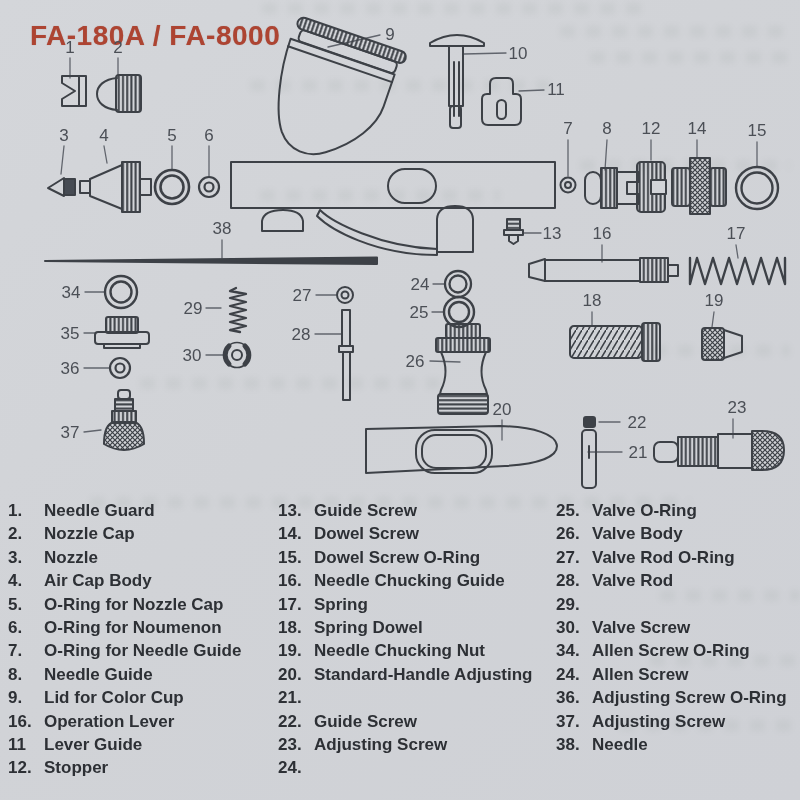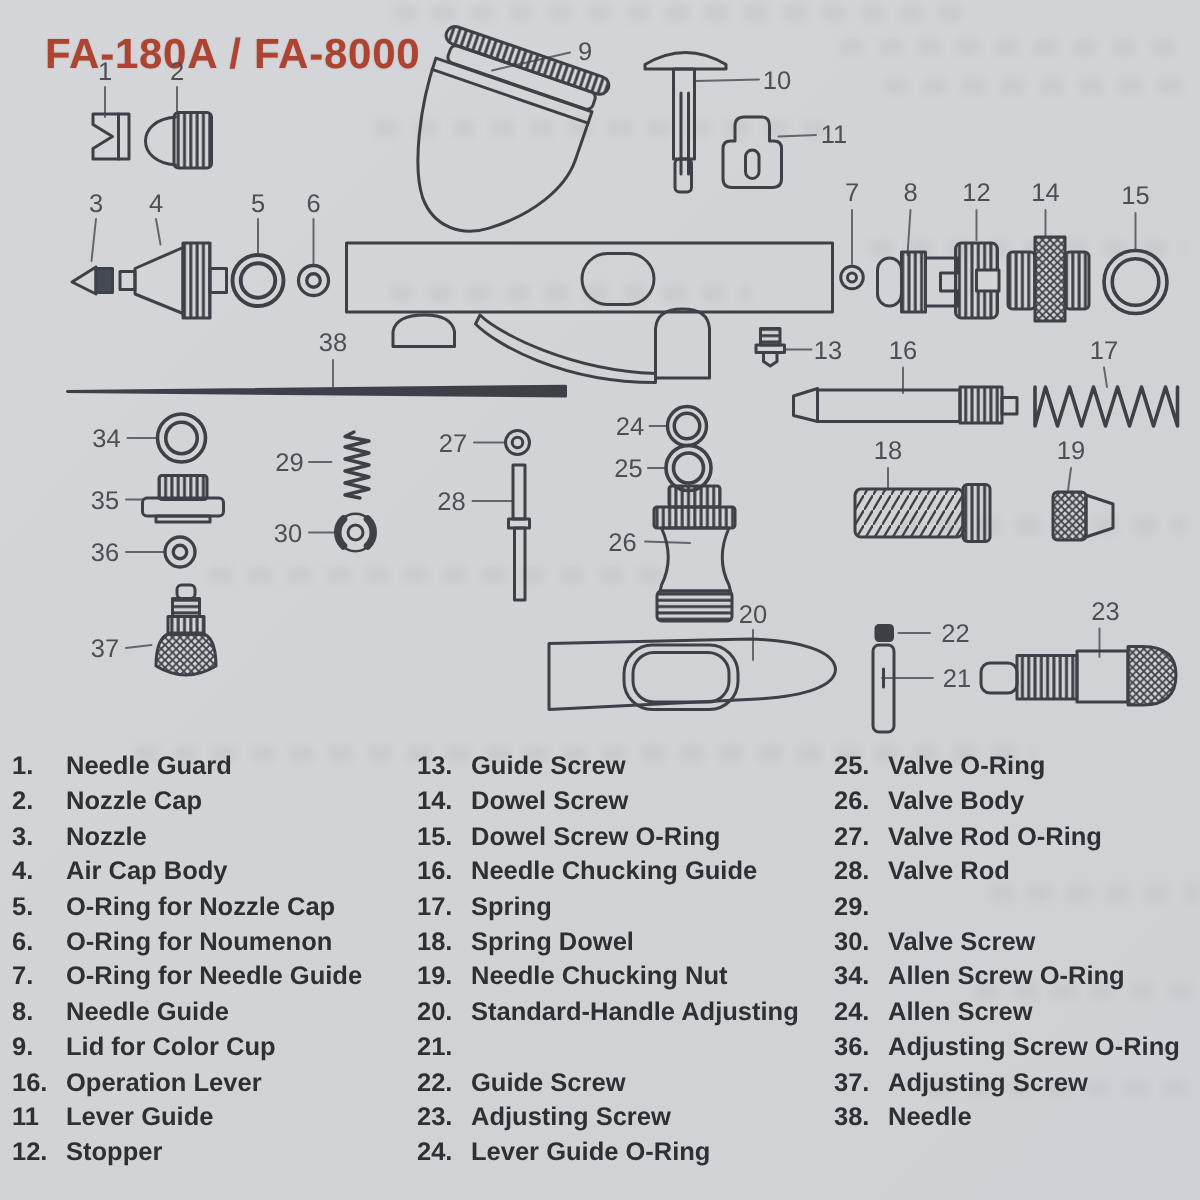--- a/index.html
+++ b/index.html
@@ -445,21 +445,20 @@
         <div class="plist-row">
           <span class="pnum">22.</span>
           <span class="pname">Guide Screw</span>
         </div>
         <div class="plist-row">
           <span class="pnum">23.</span>
           <span class="pname">Adjusting Screw</span>
         </div>
         <div class="plist-row">
           <span class="pnum">24.</span>
-          <span class="pname">Lever Guide O-Ring</span>
         </div>
       </div>
     <div class="plist-col col2">
         <div class="plist-row">
           <span class="pnum">25.</span>
           <span class="pname">Valve O-Ring</span>
         </div>
         <div class="plist-row">
           <span class="pnum">26.</span>
           <span class="pname">Valve Body</span>

